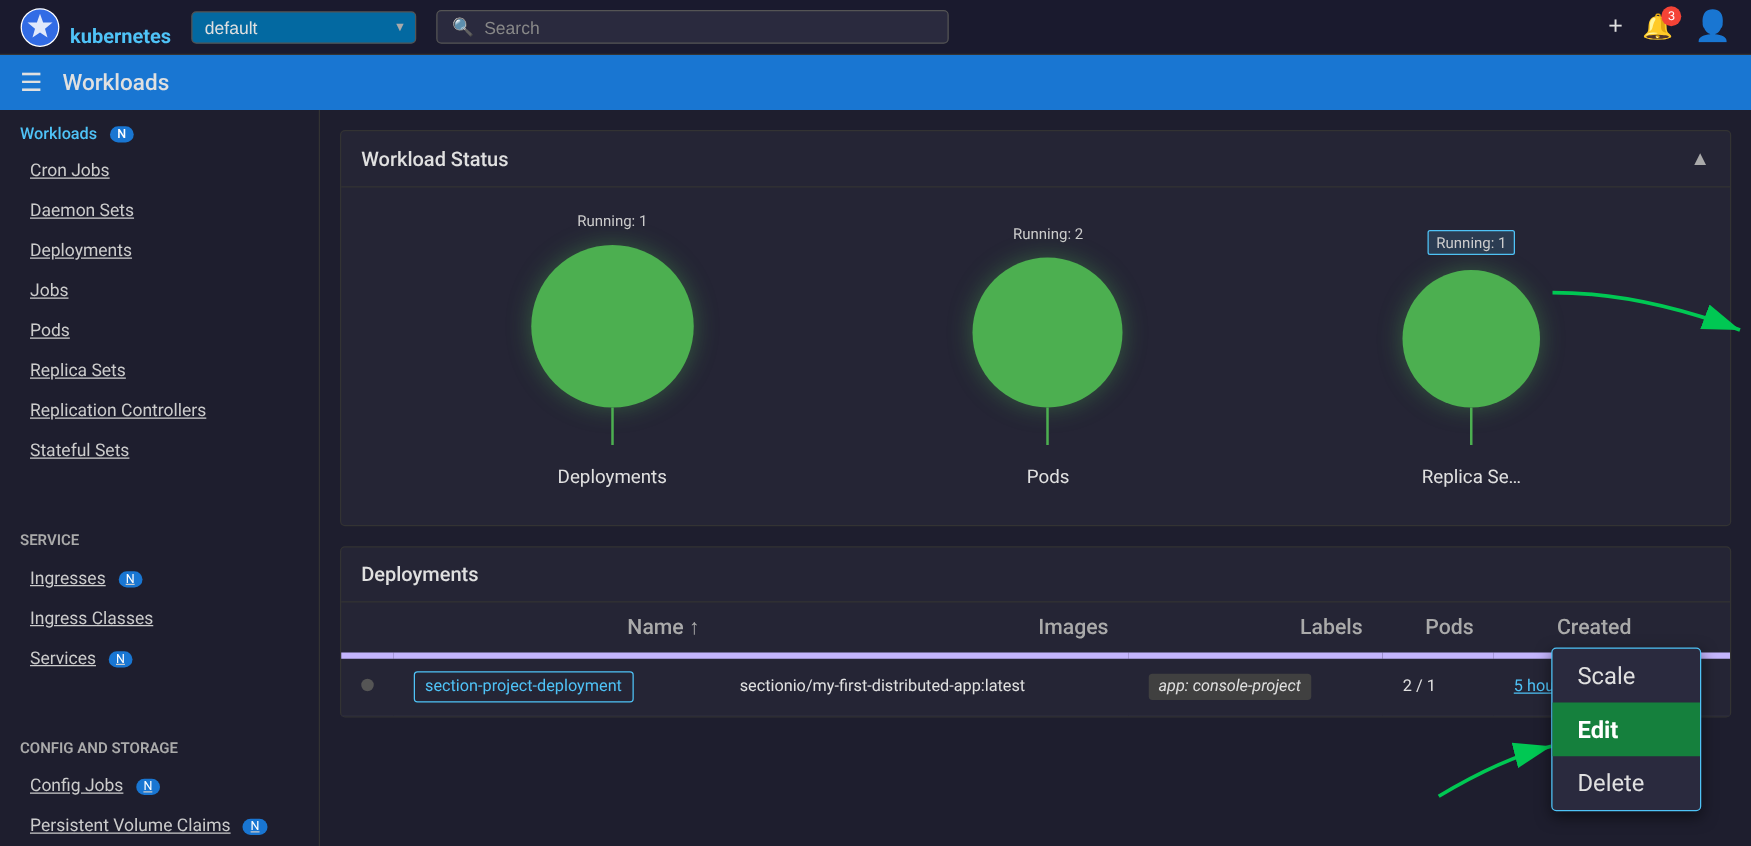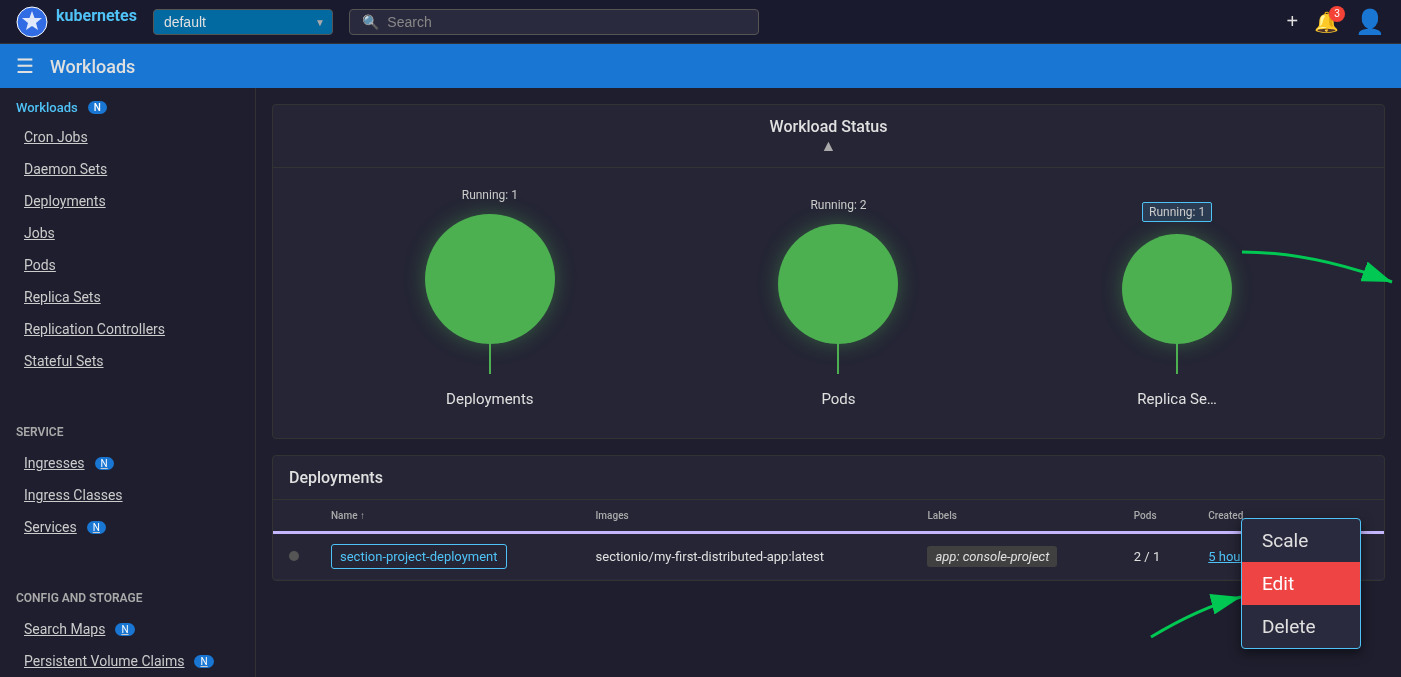--- a/index.html
+++ b/index.html
@@ -10,21 +10,21 @@
       background: #1a1a2e;
       height: 44px;
       display: flex;
       align-items: center;
       padding: 0 16px;
       gap: 16px;
       border-bottom: 1px solid #333;
     }
     .logo-area {
       display: flex;
-      align-items: flex-start;
+      align-items: flex-end;
       gap: 8px;
       color: #4fc3f7;
       font-weight: bold;
       font-size: 16px;
     }
     .logo-icon {
       width: 32px;
       height: 32px;
     }
     .namespace-select {
@@ -180,21 +180,20 @@
       border: 1px solid #333;
       border-radius: 4px;
       margin-bottom: 16px;
     }
     .panel-header {
       display: flex;
       align-items: center;
       justify-content: space-between;
       padding: 12px 16px;
       border-bottom: 1px solid #333;
-      flex-direction: column;
     }
     .panel-title {
       font-size: 16px;
       font-weight: 500;
       color: #e0e0e0;
     }
     .panel-toggle { color: #aaa; cursor: pointer; font-size: 16px; }
 
     
     .status-circles {
@@ -249,26 +248,26 @@
     }
     .table-title {
       font-size: 16px;
       font-weight: 500;
     }
     .data-table {
       width: 100%;
       border-collapse: collapse;
     }
     .data-table th {
-      text-align: left;
+      text-align: right;
       padding: 10px 16px;
       color: #aaa;
-      font-size: 10px;
+      font-size: 17px;
       font-weight: 500;
-      border-bottom: 3px solid #c4b5fd;
+      border-bottom: 5px solid #c4b5fd;
     }
     .data-table td {
       padding: 10px 16px;
       color: #e0e0e0;
       font-size: 13px;
       border-bottom: 1px solid #2a2a3a;
     }
     .deployment-link {
       color: #4fc3f7;
       text-decoration: none;
@@ -297,21 +296,21 @@
       z-index: 100;
       min-width: 120px;
       box-shadow: 0 4px 12px rgba(0,0,0,0.5);
     }
     .context-menu-item {
       padding: 10px 20px;
       cursor: pointer;
       color: #e0e0e0;
       font-size: 19px;
     }
-    .context-menu-item.active { background: #ef4444; color: white; }
+    .context-menu-item.active { background: #15803d; color: white; font-weight: bold; }
 
     .highlighted-cell {
       background: rgba(79, 195, 247, 0.15);
       border: 1px solid #4fc3f7;
       padding: 2px 6px;
       border-radius: 2px;
     }
   </style>
 </head>
 <body>
@@ -401,21 +400,21 @@
     </div>
     <div class="sidebar-item">
       <span>Services</span>
       <span class="n-badge">N</span>
     </div>
 
     <div class="sidebar-category">
       <span>Config and Storage</span>
     </div>
     <div class="sidebar-item">
-      <span>Search Maps</span>
+      <span>Config Jobs</span>
       <span class="n-badge">N</span>
     </div>
     <div class="sidebar-item">
       <span>Persistent Volume Claims</span>
       <span class="n-badge">N</span>
     </div>
   </aside>
 
   <main class="content-area">
 

